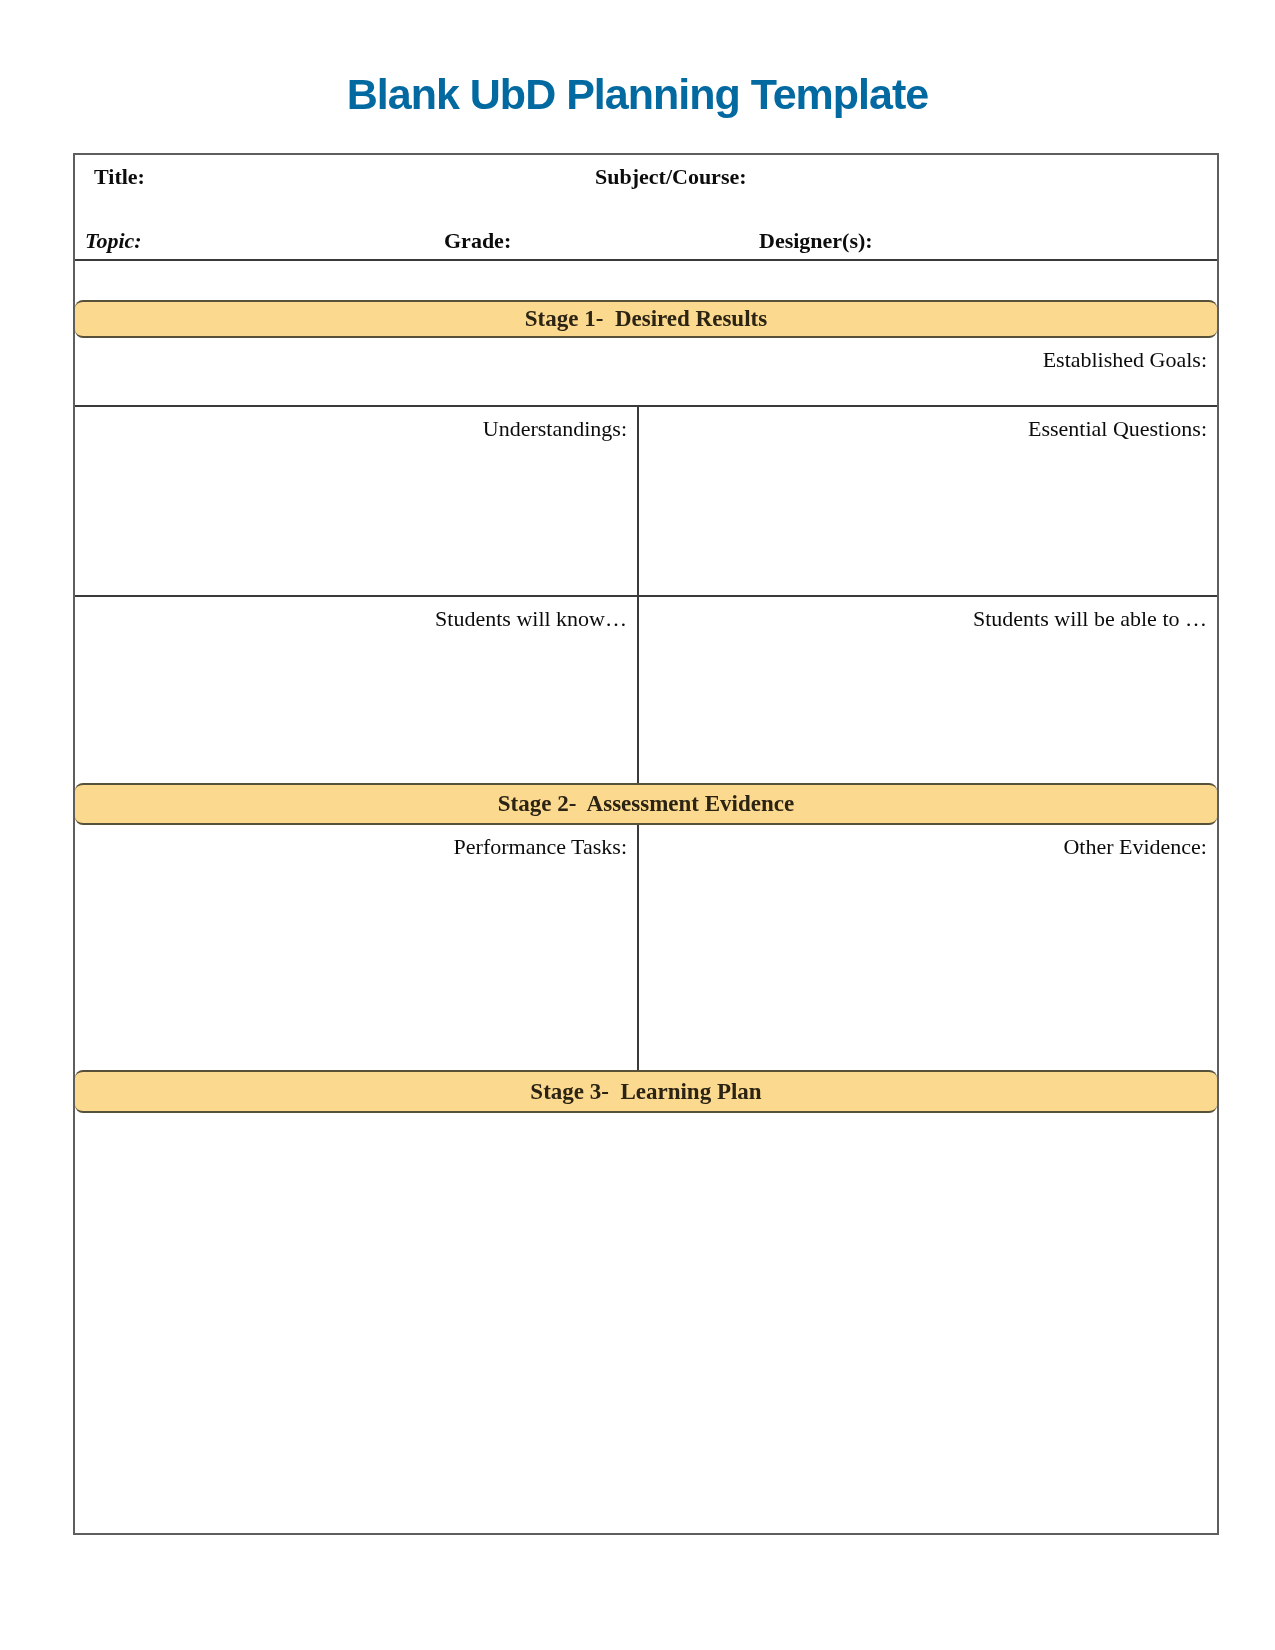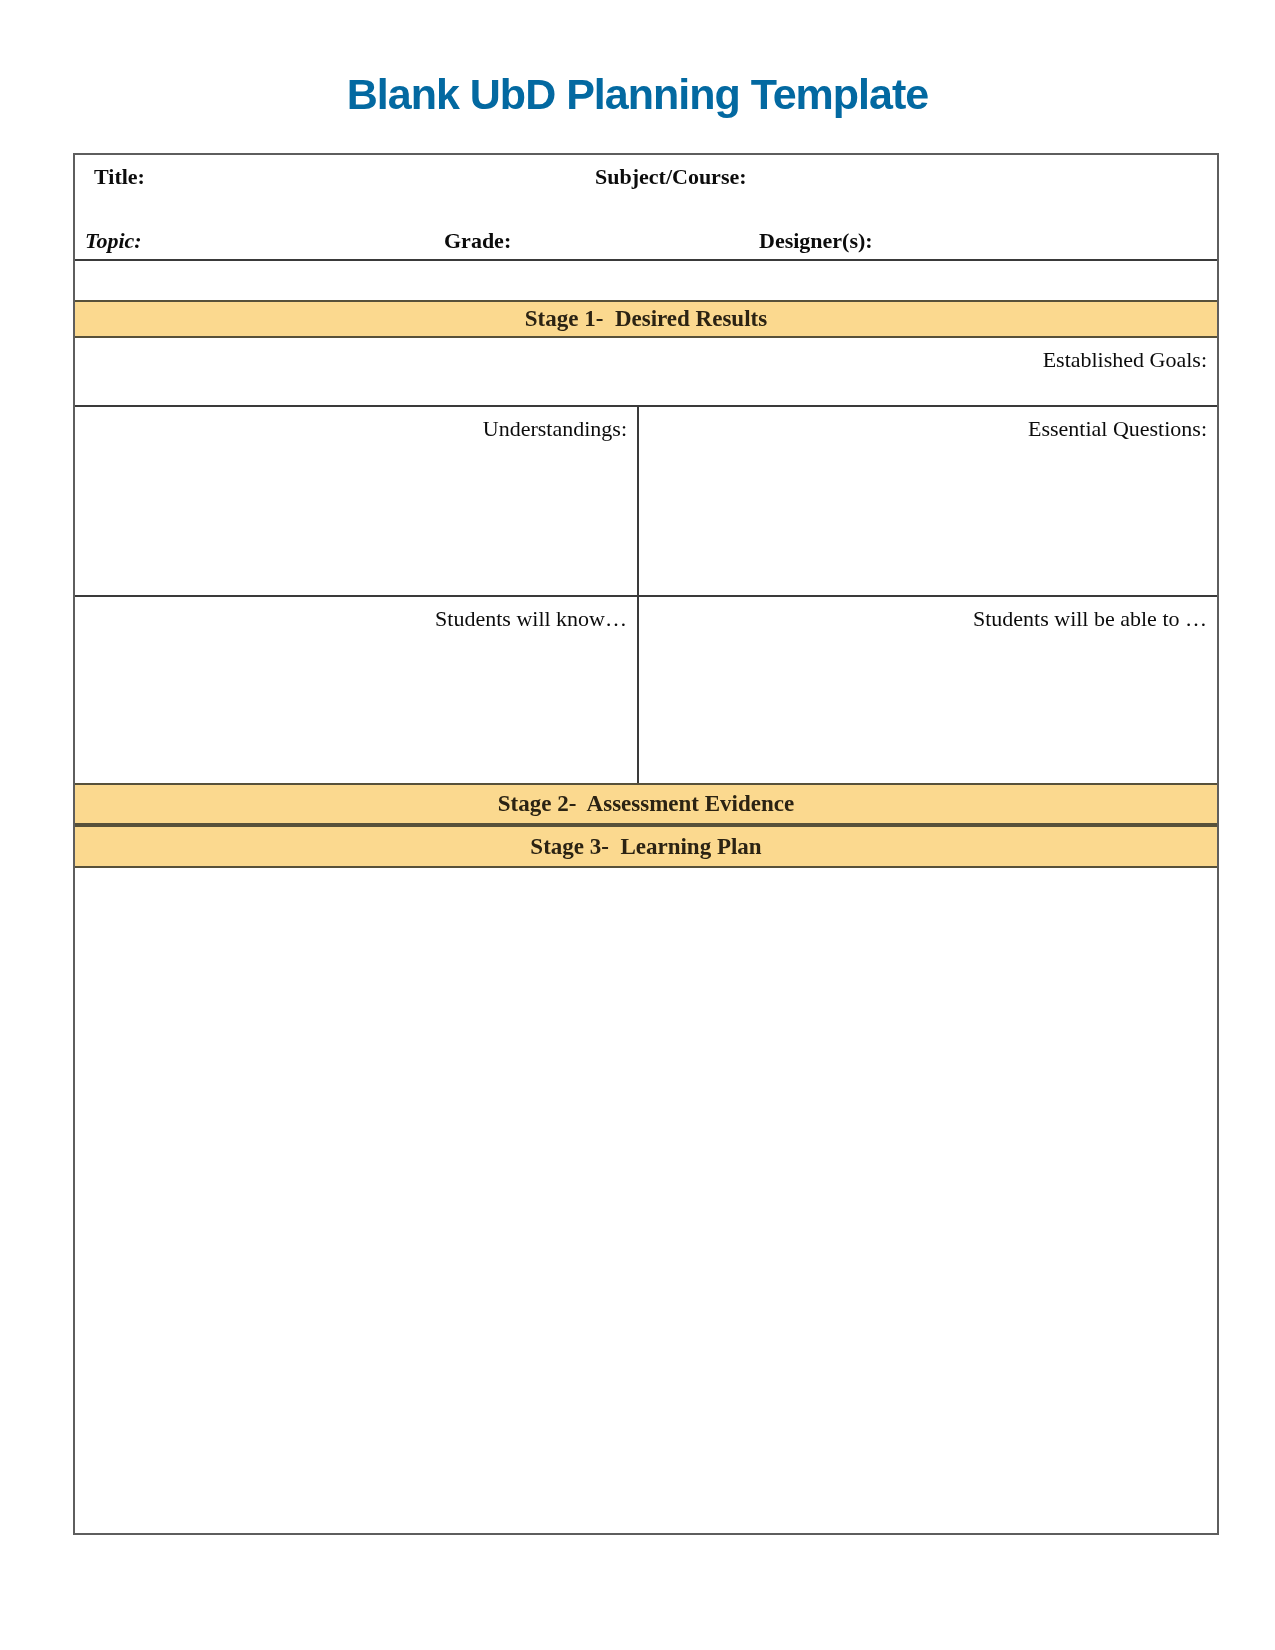--- a/index.html
+++ b/index.html
@@ -47,20 +47,21 @@
   .row-gap{height:41px;border-top:2px solid #3a3a3a;}
 
   .band{
     height:38px;
     border-top:2px solid #57513a;
     border-bottom:2px solid #57513a;
     background:#fbd98f;
     display:flex;
     align-items:center;
     justify-content:center;
+    border-radius:8px;
   }
   .band-2{height:42px;}
   .band-3{height:43px;}
   .band .band-text{
     font-size:23px;
     font-weight:bold;
     color:#2b2313;
     white-space:pre;
   }
 
@@ -115,20 +116,28 @@
     </div>
     <div class="cell cell-right">
       <span class="lbl">Students will be able to …</span>
     </div>
   </div>
 
   <div class="row band band-2">
     <span class="band-text">Stage 2-  Assessment Evidence</span>
   </div>
 
+  <div class="row row-cols row-perform" style="border-top:none;">
+    <div class="cell cell-left">
+      <span class="lbl">Performance Tasks:</span>
+    </div>
+    <div class="cell cell-right">
+      <span class="lbl">Other Evidence:</span>
+    </div>
+  </div>
 
   <div class="row band band-3">
     <span class="band-text">Stage 3-  Learning Plan</span>
   </div>
 
   <div class="row row-learning"></div>
 
 </div>
 
 </body></html>

